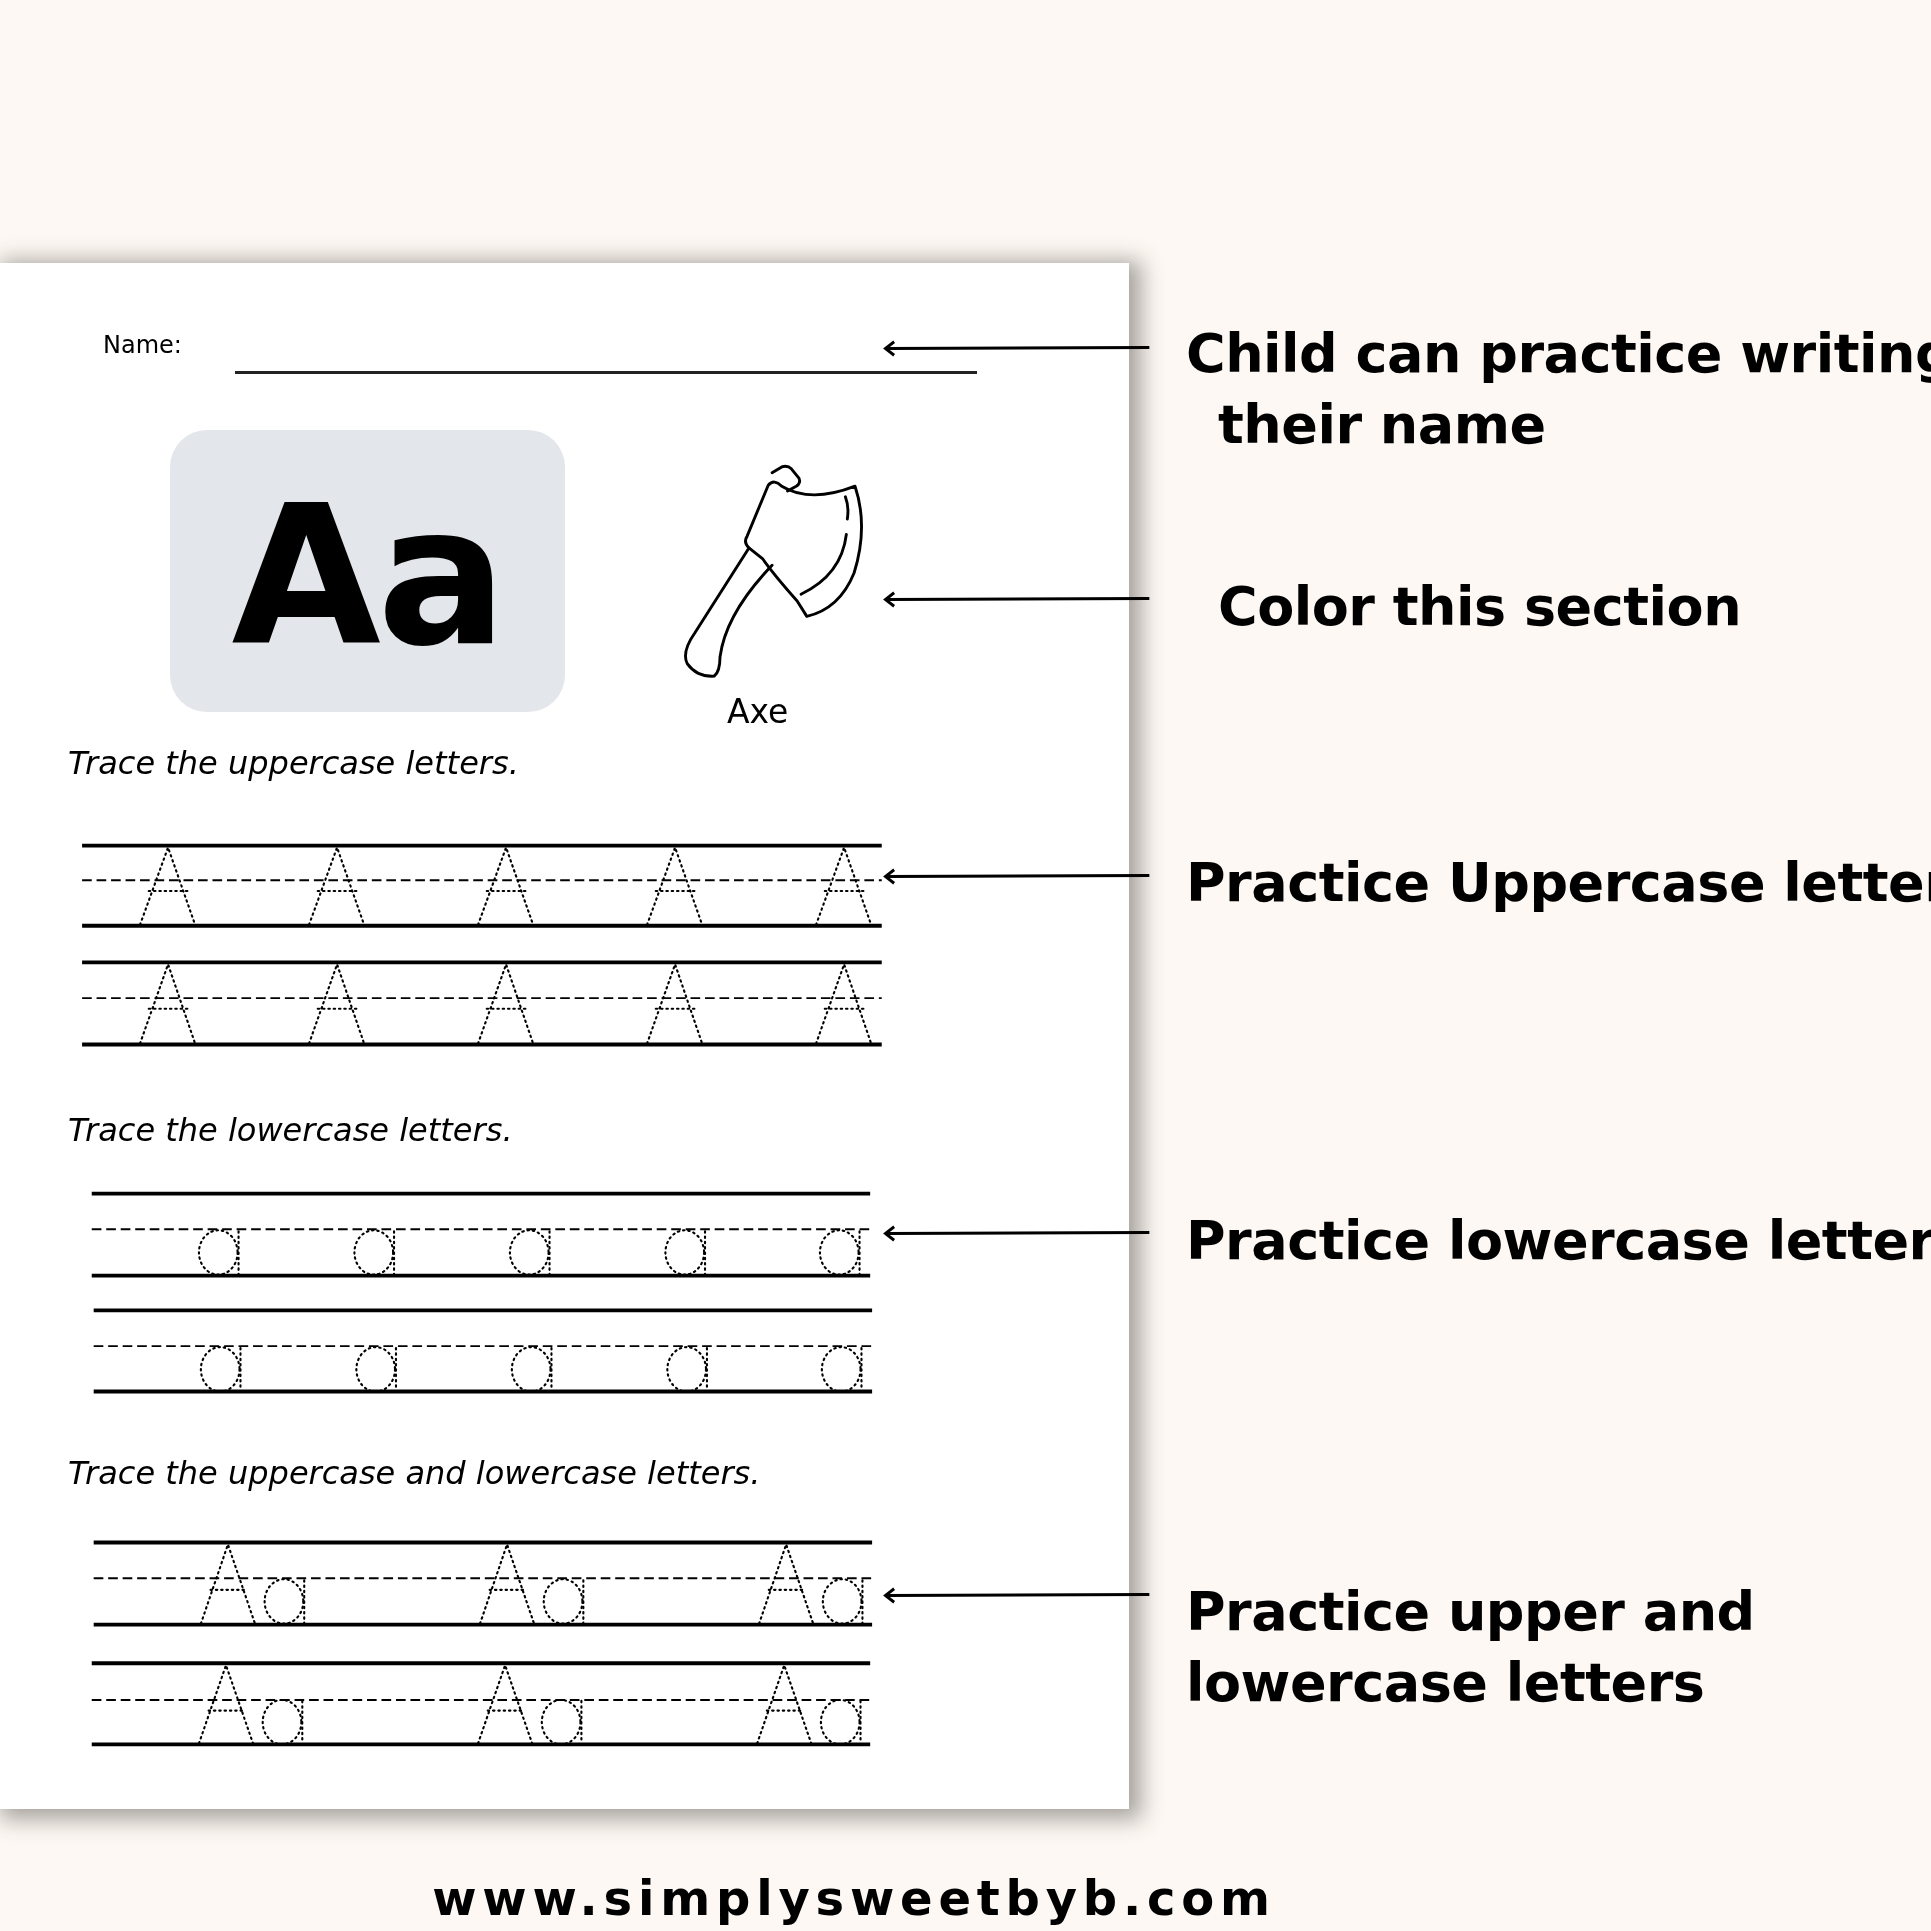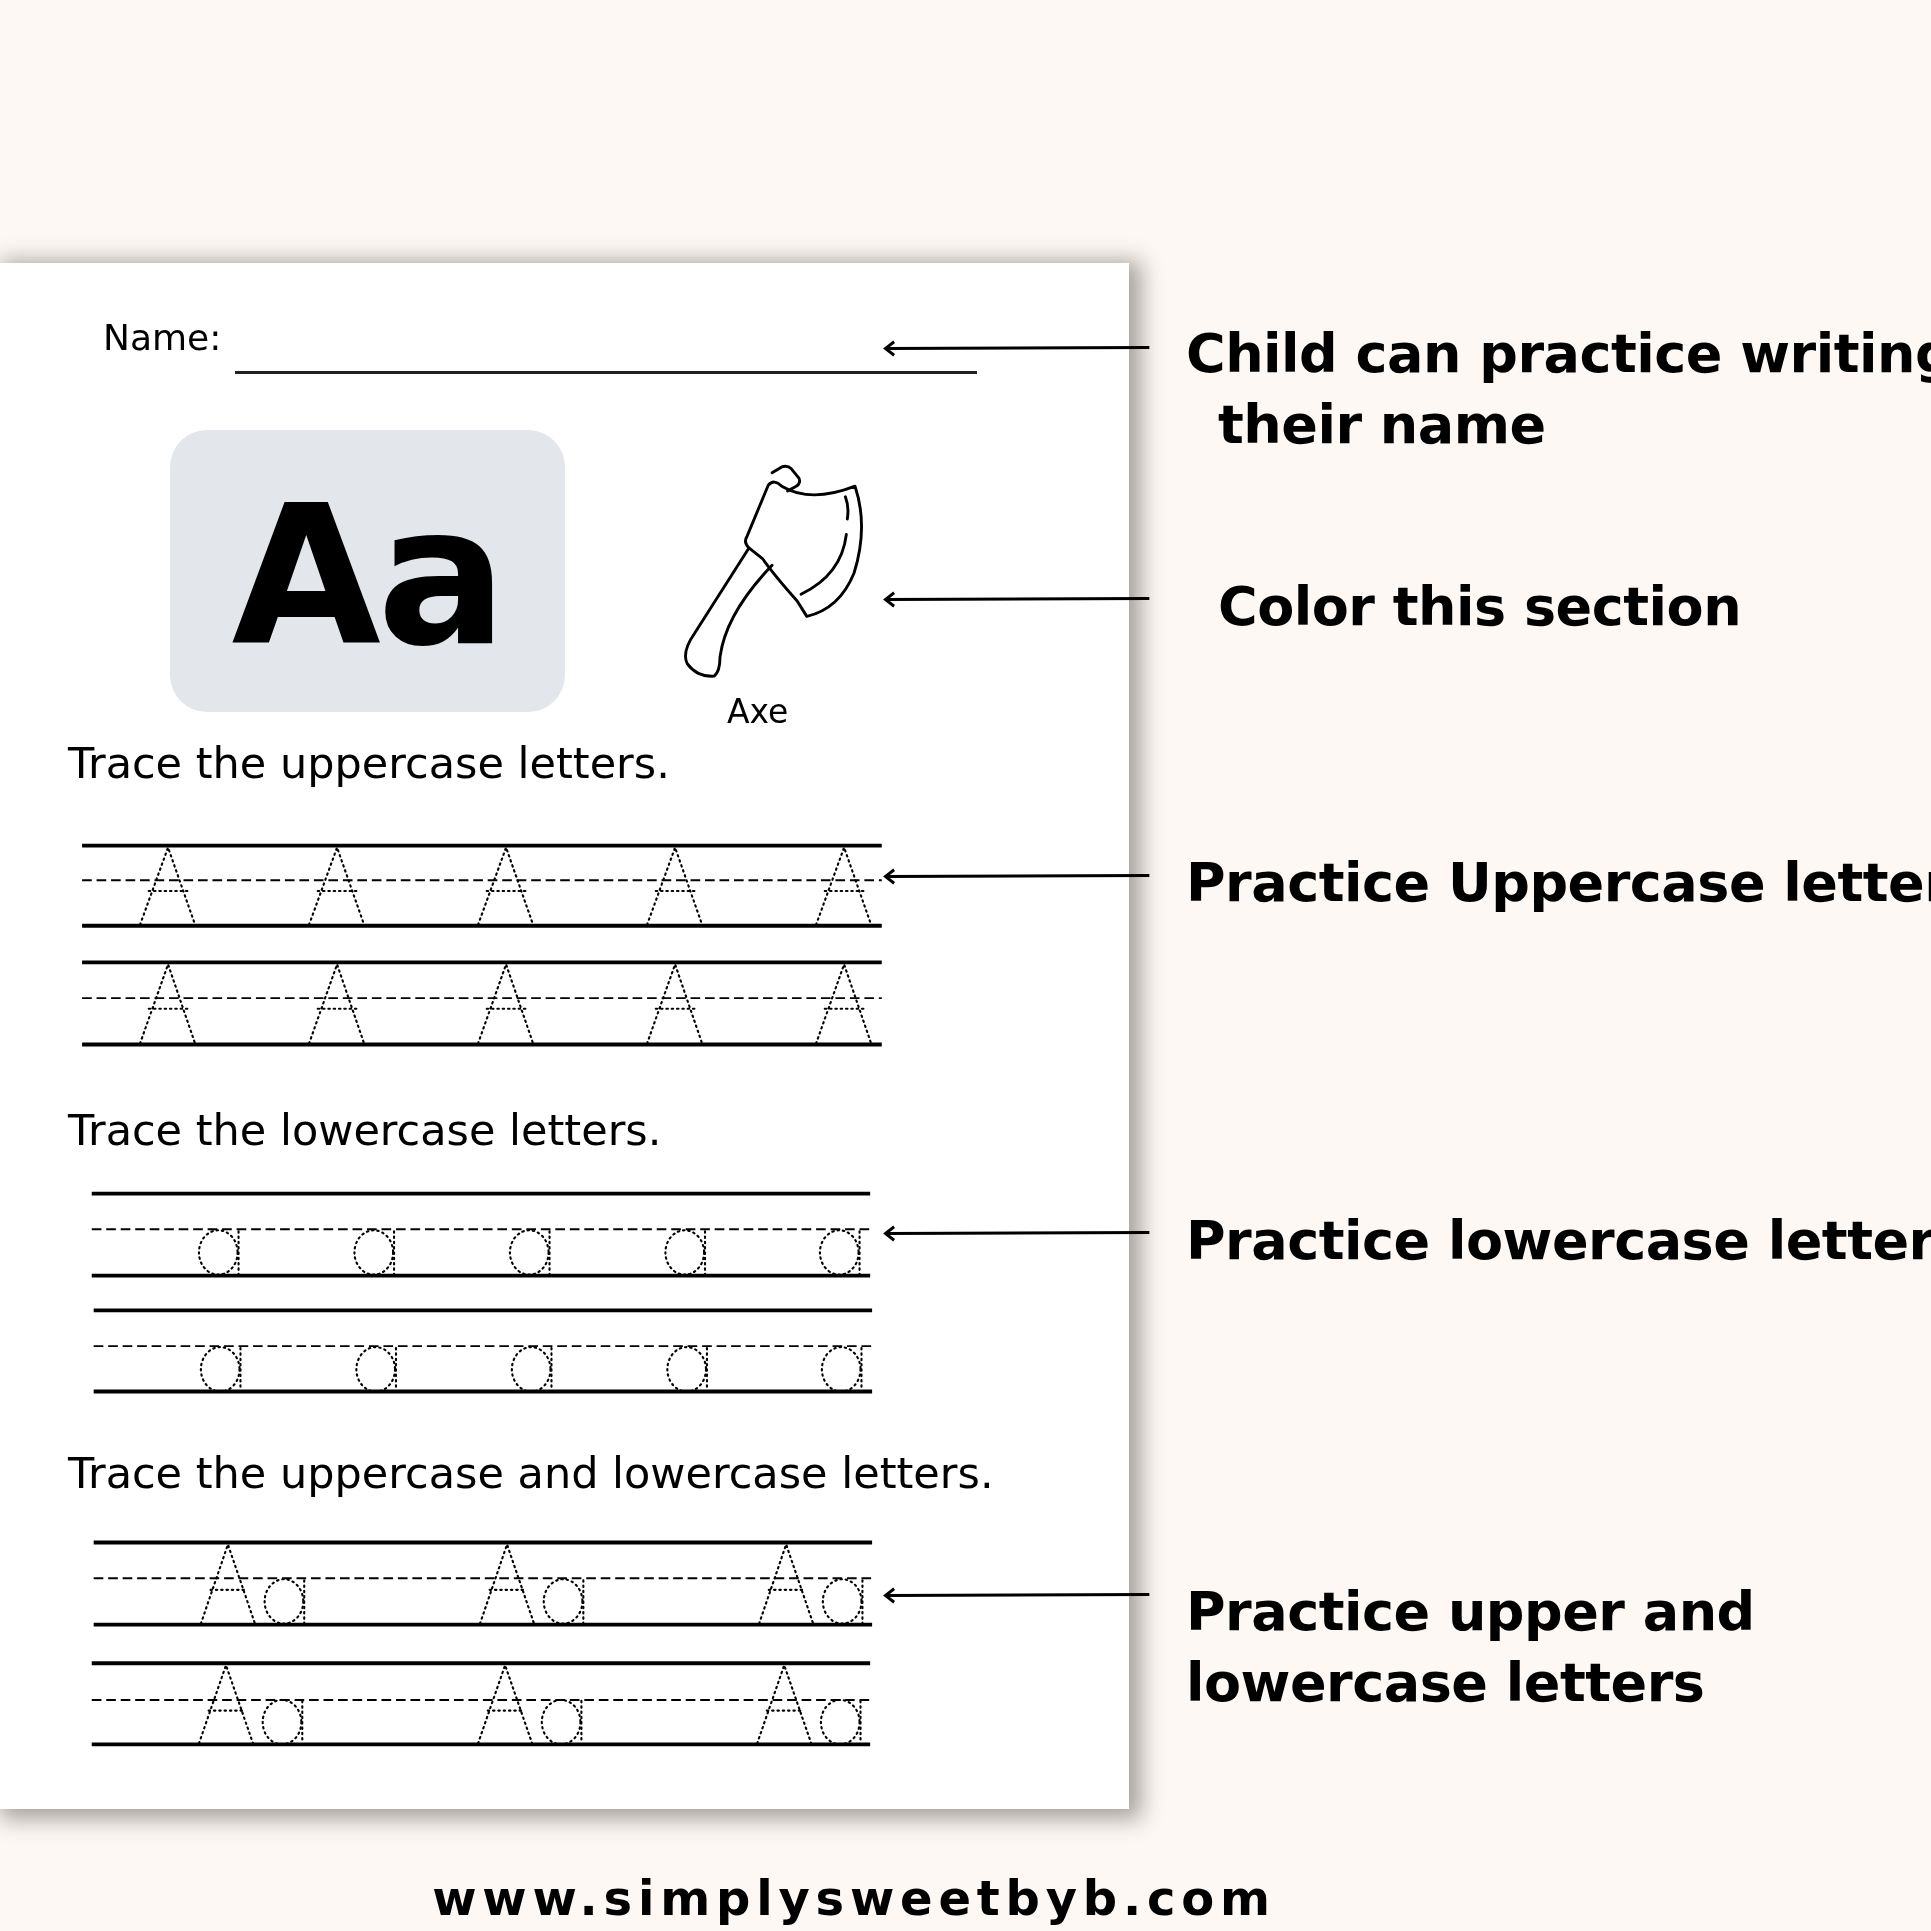--- a/index.html
+++ b/index.html
@@ -8,34 +8,34 @@
     background:#fdf8f3;
     font-family:"DejaVu Sans", sans-serif;
     color:#000;
   }
   .page {
     position:absolute; left:0; top:263px; width:1129px; height:1546px;
     background:#fff;
     box-shadow: 5.8px 3.9px 21px 5.8px rgba(60,55,50,0.45);
   }
   .abs { position:absolute; }
-  .name-label { left:103px; top:317px; font-size:36px; line-height:42px; white-space:nowrap; }
+  .name-label { left:103px; top:324px; font-size:24px; line-height:42px; white-space:nowrap; }
   .name-line { left:235px; top:371px; width:742px; height:2.9px; background:#222; }
   .letter-card {
     left:170px; top:430px; width:395px; height:282px;
     background:#e3e6ea; border-radius:37px;
   }
   .letter-card-text {
     position:absolute; left:0; right:0; top:41px; text-align:center;
     font-family:"DejaVu Sans", sans-serif; font-weight:bold;
     font-size:193px; line-height:212px; letter-spacing:-3.9px;
   }
   .axe-svg { left:666px; top:459px; width:217px; height:227px; }
   .axe-label { left:727px; top:691px; width:97px; text-align:left; font-size:33px; line-height:42px; }
-  .heading { left:68px; font-size:43px; line-height:41px; white-space:nowrap; }
+  .heading { left:68px; font-size:32px; line-height:41px; white-space:nowrap;font-style:italic; }
   .row-svg { position:absolute; left:0; width:1129px; overflow:visible; }
   .anno-text {
     left:1186px; font-size:54px; line-height:71px; font-weight:600;
     font-family:"DejaVu Sans", sans-serif; white-space:nowrap; letter-spacing:-0.5px;
   }
   .arrow-svg { position:absolute; left:869px; width:290px; height:29px; overflow:visible; }
   .footer-url {
     left:0; width:1708px; top:1867px; text-align:center;
     font-family:"DejaVu Sans", sans-serif; font-weight:bold;
     font-size:48px; line-height:62px; letter-spacing:5.8px;

